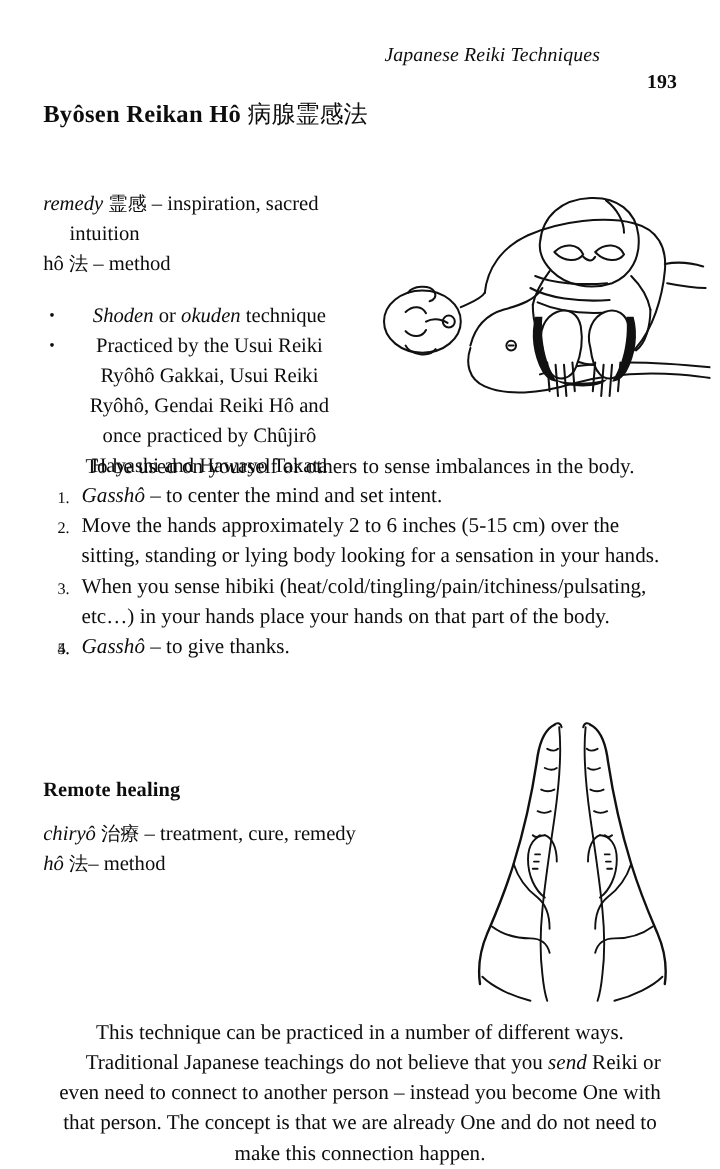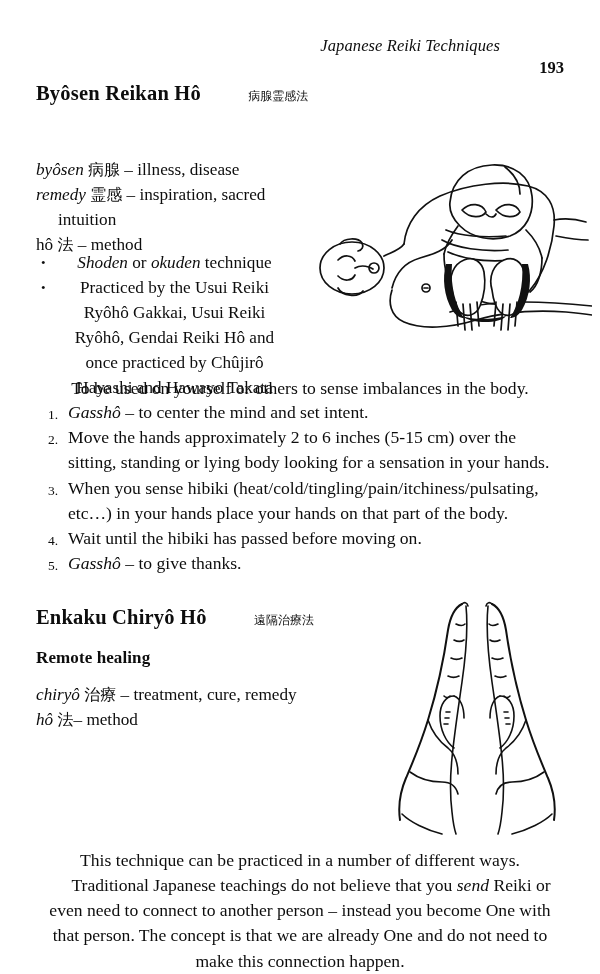--- a/index.html
+++ b/index.html
@@ -53,23 +53,22 @@
     position: absolute;
     left: 36px;
     font-weight: bold;
     font-size: 20.5px;
     letter-spacing: 0.2px;
     white-space: nowrap;
   }
   .h1 .kanji {
     font-weight: normal;
     font-family: "DejaVu Sans", sans-serif;
-    font-size: 12px;
+    font-size: 20px;
     letter-spacing: 0;
-    margin-left: 42px;
   }
   .h2 {
     position: absolute;
     left: 36px;
     font-weight: bold;
     font-size: 17px;
     letter-spacing: 0.1px;
     white-space: nowrap;
   }
 
@@ -160,25 +159,20 @@
     <div class="runhead-folio">193</div>
   </div>
 
   <div class="h1" style="top:82px">
     <span>Byôsen Reikan Hô</span>
     <span class="kanji">病腺霊感法</span>
   </div>
 
 
   <div class="defs" style="top:157px; width:290px">
-    <div class="def-line">
-      <span class="term">byôsen</span>
-      <span class="kanji">病腺</span>
-      <span>– illness, disease</span>
-    </div>
     <div class="def-line">
       <span class="term">remedy</span>
       <span class="kanji">霊感</span>
       <span>– inspiration, sacred</span>
     </div>
     <div class="def-line def-cont">intuition</div>
     <div class="def-line">
       <span>hô</span>
       <span class="kanji">法</span>
       <span>– method</span>
@@ -272,32 +266,27 @@
     <li>
       <span class="num">2.</span>
       <span>Move the hands approximately 2 to 6 inches (5-15 cm) over the sitting, standing or lying body looking for a sensation in your hands.</span>
     </li>
     <li>
       <span class="num">3.</span>
       <span>When you sense hibiki (heat/cold/tingling/pain/itchiness/pulsating, etc…) in your hands place your hands on that part of the body.</span>
     </li>
     <li>
       <span class="num">4.</span>
-      <span>Wait until the hibiki has passed before moving on.</span>
     </li>
     <li>
       <span class="num">5.</span>
       <span class="it">Gasshô</span><span> – to give thanks.</span>
     </li>
   </ol>
 
-  <div class="h1" style="top:606px">
-    <span>Enkaku Chiryô Hô</span>
-    <span class="kanji">遠隔治療法</span>
-  </div>
 
   <div class="h2" style="top:648px">Remote healing</div>
 
   <div class="defs" style="top:682px; width:330px">
     <div class="def-line">
       <span class="term">chiryô</span>
       <span class="kanji">治療</span>
       <span>– treatment, cure, remedy</span>
     </div>
     <div class="def-line">

